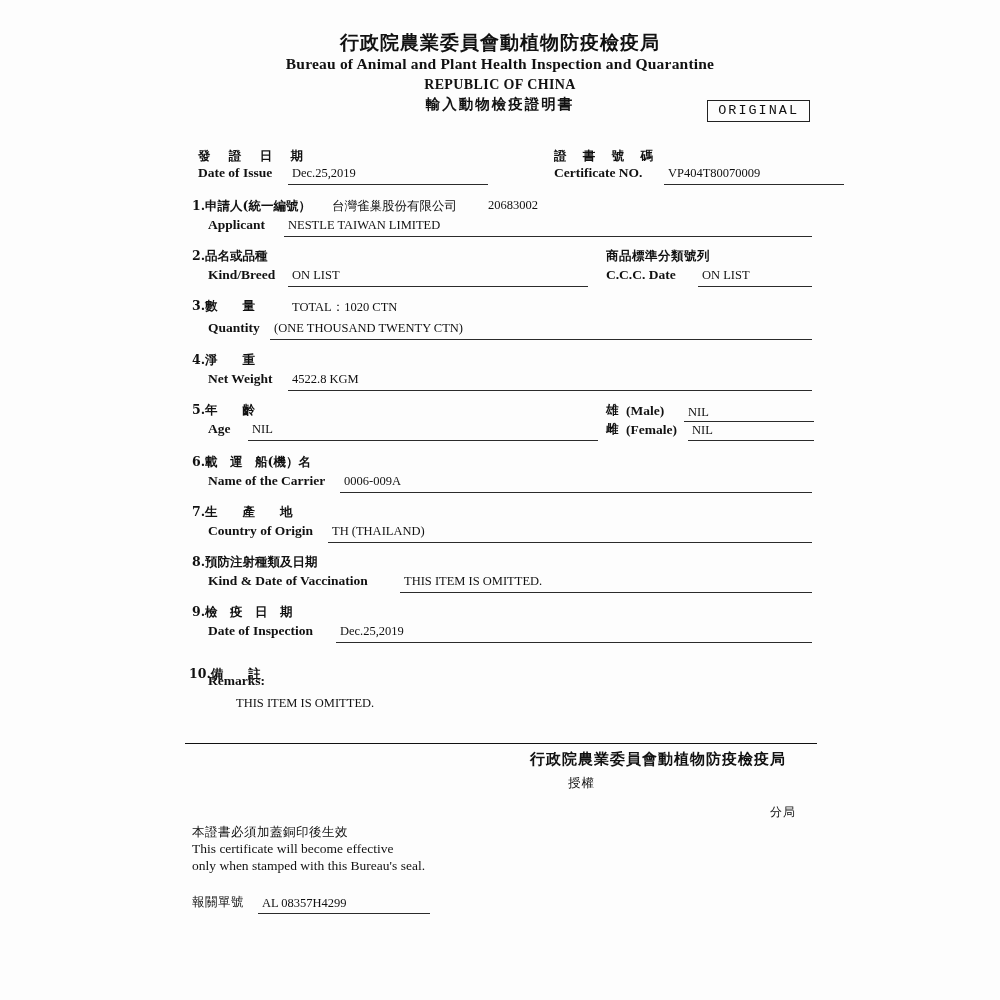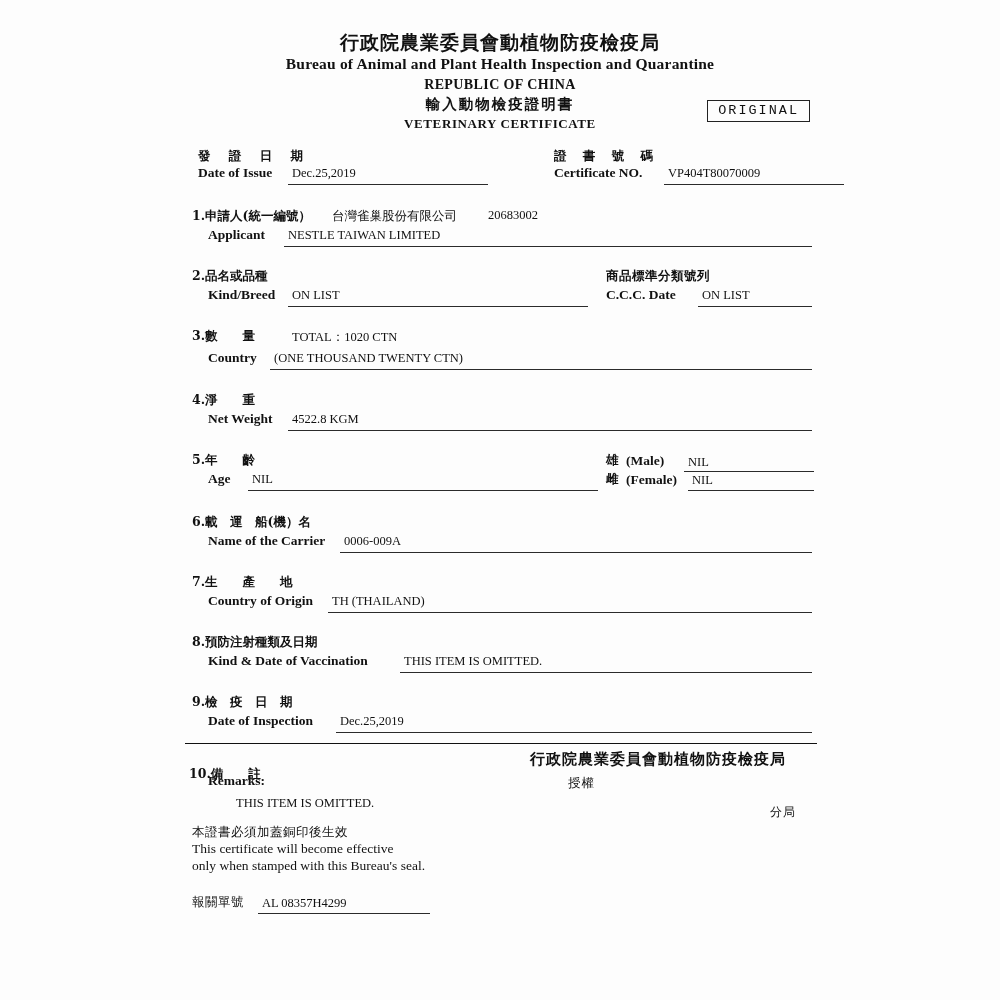--- a/index.html
+++ b/index.html
@@ -132,21 +132,21 @@
     position: absolute; left: 476px; top: 18px;
   }
   .issue-right-rule {
     position: absolute; left: 472px; top: 36px; width: 180px;
     border-bottom: 1px solid #2b2b2b;
   }
 
   
   .item {
     position: relative;
-    margin-top: 18px;
+    margin-top: 8px;
   }
   .num-cn {
     position: absolute;
     left: 0; top: 0;
     font-family: "DejaVu Serif", serif;
     font-size: 12.5px;
     font-weight: bold;
     white-space: nowrap;
   }
   .it-en {
@@ -244,21 +244,20 @@
 </head>
 <body>
 
 <div class="page">
 
   <div class="header">
     <div class="hdr-cn-main">行政院農業委員會動植物防疫檢疫局</div>
     <div class="hdr-en-1">Bureau of Animal and Plant Health Inspection and Quarantine</div>
     <div class="hdr-en-3">REPUBLIC OF CHINA</div>
     <div class="hdr-cn-2">輸入動物檢疫證明書</div>
-    <div class="hdr-en-4">VETERINARY CERTIFICATE</div>
   </div>
 
   <div class="original-box">ORIGINAL</div>
 
   <div class="body-area">
 
     <div class="issue-block">
       <div class="cn-label issue-left-cn">發 證 日 期</div>
       <div class="en-label issue-left-en">Date of Issue</div>
       <div class="value issue-left-val">Dec.25,2019</div>
@@ -292,21 +291,21 @@
       <div class="it-val" style="left:510px; top:20px;">ON LIST</div>
       <div class="it-rule" style="left:96px; top:38px; width:300px;"></div>
       <div class="it-rule" style="left:506px; top:38px; width:114px;"></div>
     </div>
 
     <div class="item" style="height:46px;">
       <div class="num-cn" style="top:0;left:0;">
         <span>3.</span><span>數　　量</span>
       </div>
       <div class="it-val" style="left:100px; top:1px;">TOTAL：1020 CTN</div>
-      <div class="it-en" style="top:22px;">Country</div>
+      <div class="it-en" style="top:22px;">Quantity</div>
       <div class="it-val" style="left:82px; top:23px;">(ONE THOUSAND TWENTY CTN)</div>
       <div class="it-rule" style="left:78px; top:41px; width:542px;"></div>
     </div>
 
     <div class="item" style="height:42px;">
       <div class="num-cn" style="top:0;left:0;">
         <span>4.</span><span>淨　　重</span>
       </div>
       <div class="it-en" style="top:19px;">Net Weight</div>
       <div class="it-val" style="left:100px; top:20px;">4522.8 KGM</div>

